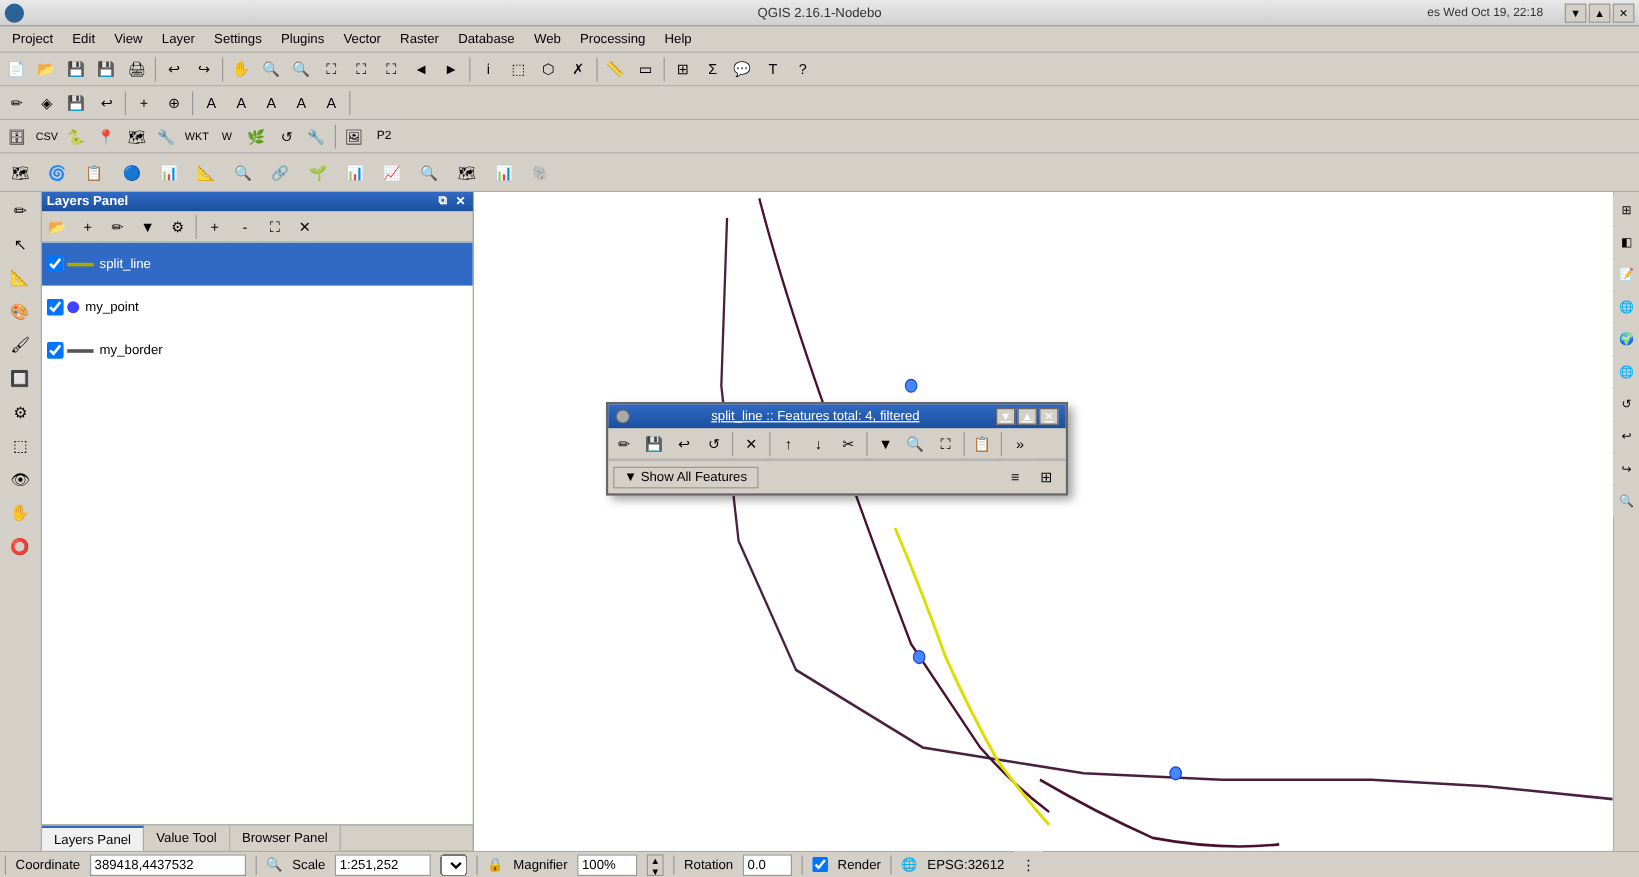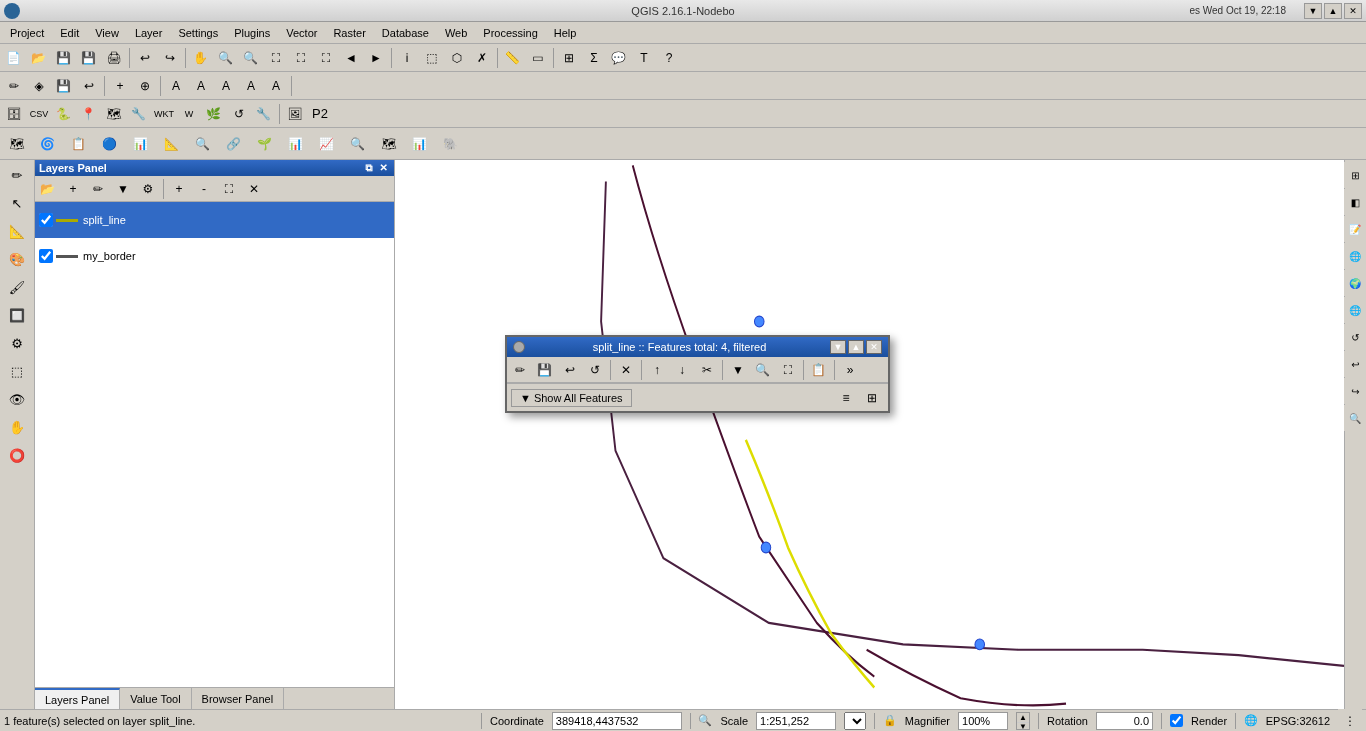--- a/index.html
+++ b/index.html
@@ -169,20 +169,21 @@
       z-index: 100;
     }
     .dialog-titlebar {
       background: linear-gradient(to bottom, #316ac5, #1a4f9e);
       color: white;
       padding: 3px 6px;
       font-size: 11px;
       display: flex;
       align-items: center;
       justify-content: space-between;
+      text-decoration: underline;
     }
     .dialog-title-text { flex: 1; text-align: center; font-size: 11px; }
     .dialog-controls { display: flex; gap: 2px; }
     .dialog-ctrl-btn { width: 16px; height: 14px; background: #d4d0c8; border: 1px solid #666; font-size: 9px; display: flex; align-items: center; justify-content: center; cursor: pointer; }
     .circle-btn { width: 12px; height: 12px; border-radius: 50%; background: #aaa; border: 1px solid #666; margin-right: 4px; }
 
     .dialog-toolbar {
       height: 26px;
       background: #d4d0c8;
       display: flex;
@@ -365,21 +366,21 @@
   <div class="tb-btn">📍</div>
   <div class="tb-btn">🗺</div>
   <div class="tb-btn">🔧</div>
   <div class="tb-btn" style="font-size:9px;">WKT</div>
   <div class="tb-btn" style="font-size:9px;">W</div>
   <div class="tb-btn">🌿</div>
   <div class="tb-btn">↺</div>
   <div class="tb-btn">🔧</div>
   <div class="tb-sep"></div>
   <div class="tb-btn">🖼</div>
-  <div class="tb-btn" style="font-size:13px;">P2</div>
+  <div class="tb-btn" style="font-size:10px;">P2</div>
 </div>
 
 <div class="toolbar2" style="height:32px; flex-wrap: wrap; overflow: hidden;">
   <div class="tb-btn" style="width:30px;">🗺</div>
   <div class="tb-btn" style="width:30px;">🌀</div>
   <div class="tb-btn" style="width:30px;">📋</div>
   <div class="tb-btn" style="width:30px;">🔵</div>
   <div class="tb-btn" style="width:30px;">📊</div>
   <div class="tb-btn" style="width:30px;">📐</div>
   <div class="tb-btn" style="width:30px;">🔍</div>
@@ -431,20 +432,25 @@
         <div class="tb-btn">✕</div>
       </div>
       <div class="layers-list">
 
         <div class="layer-item selected">
           <input type="checkbox" class="layer-checkbox" checked="" style="">
           <div style="width:22px; height:3px; background:#aaaa00; margin-right:5px;"></div>
           <span>split_line</span>
         </div>
 
+        <div class="layer-item">
+          <input type="checkbox" class="layer-checkbox" checked="" style="">
+          <div style="width:10px; height:10px; border-radius:50%; background:#4444ff; margin-right:5px;"></div>
+          <span>my_point</span>
+        </div>
 
         <div class="layer-item">
           <input type="checkbox" class="layer-checkbox" checked="" style="">
           <div style="width:22px; height:3px; background:#555555; margin-right:5px;"></div>
           <span>my_border</span>
         </div>
       </div>
     </div>
 
     <div id="bottom-tabs">
@@ -525,40 +531,39 @@
     <div class="side-btn" style="font-size:10px;">🌍</div>
     <div class="side-btn" style="font-size:10px;">🌐</div>
     <div class="side-btn" style="font-size:10px;">↺</div>
     <div class="side-btn" style="font-size:10px;">↩</div>
     <div class="side-btn" style="font-size:10px;">↪</div>
     <div class="side-btn" style="font-size:10px;">🔍</div>
   </div>
 </div>
 
 <div id="statusbar">
-  <span style="flex:1;">1 feature(s) selected on layer split_line.</span>
   <div class="status-sep"></div>
   <span>Coordinate</span>
   <input class="status-input" style="width: 130px;" value="389418,4437532">
   <div class="status-sep"></div>
   <span>🔍</span>
   <span>Scale</span>
   <input class="status-input" style="width: 80px;" value="1:251,252">
   <select style="height:18px; font-size:11px;"><option></option></select>
   <div class="status-sep"></div>
   <span>🔒</span>
   <span>Magnifier</span>
   <input class="status-input" style="width: 50px;" value="100%">
   <div style="display:flex; flex-direction:column; border:1px solid #999; height:18px; width:14px;">
     <div style="height:9px; display:flex; align-items:center; justify-content:center; font-size:8px; cursor:pointer;">▲</div>
     <div style="height:9px; display:flex; align-items:center; justify-content:center; font-size:8px; cursor:pointer; border-top:1px solid #ccc;">▼</div>
   </div>
   <div class="status-sep"></div>
   <span>Rotation</span>
-  <input class="status-input" style="width: 57px; text-align: right;" value="0.0">
+  <input class="status-input" style="width: 41px;" value="0.0">
   <div class="status-sep"></div>
   <input type="checkbox" checked="" style="">
   <span>Render</span>
   <div class="status-sep"></div>
   <span>🌐</span>
   <span style="cursor:pointer;">EPSG:32612</span>
   <div class="tb-btn">⋮</div>
 </div>
 
 </body></html>

